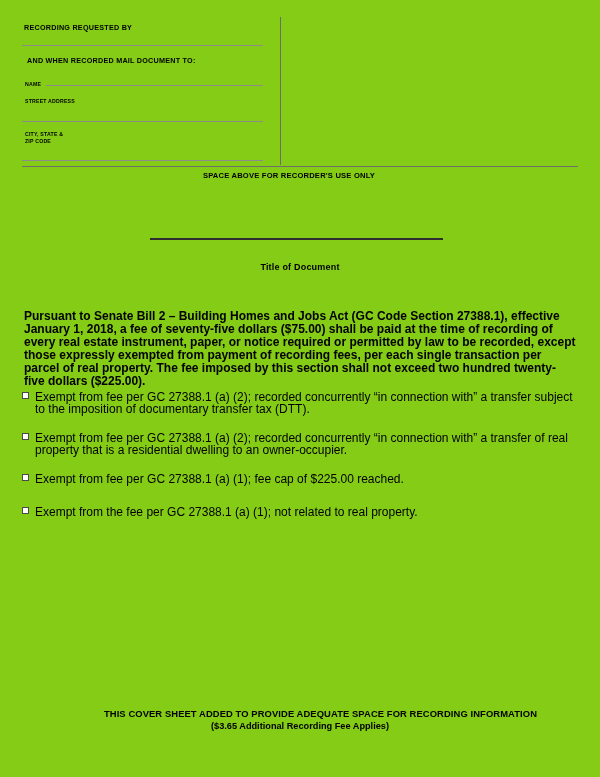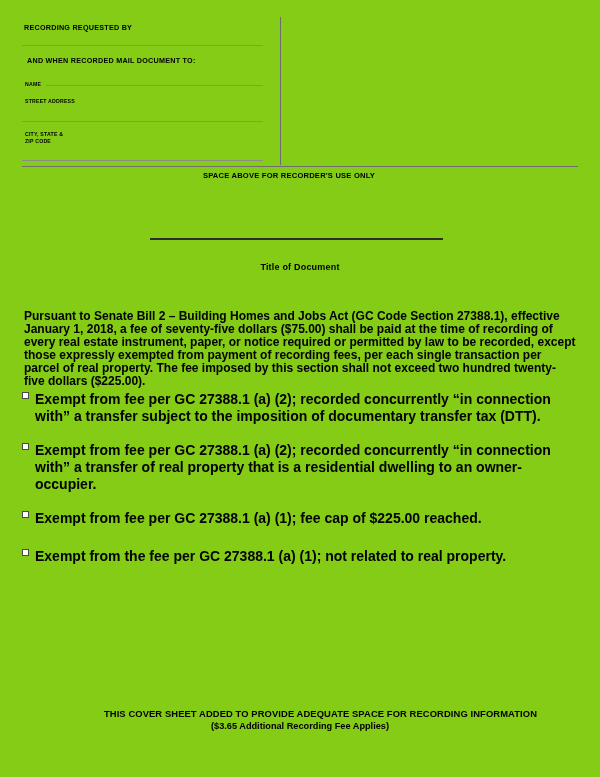--- a/index.html
+++ b/index.html
@@ -119,23 +119,23 @@
   
   .exemptions {
     position: absolute;
     left: 22px;
     top: 391px;
     width: 556px;
   }
   .exempt-row {
     position: relative;
     padding-left: 13px;
-    font-size: 14px;
-    font-weight: bold;
-    line-height: 17px;
+    font-size: 12px;
+    font-weight: normal;
+    line-height: 12px;
   }
   .exempt-row.gap-1 { margin-bottom: 17px; }
   .exempt-row.gap-2 { margin-bottom: 17px; }
   .exempt-row.gap-3 { margin-bottom: 21px; }
   .checkbox {
     position: absolute;
     left: 0;
     top: 1px;
     width: 7px;
     height: 7px;

